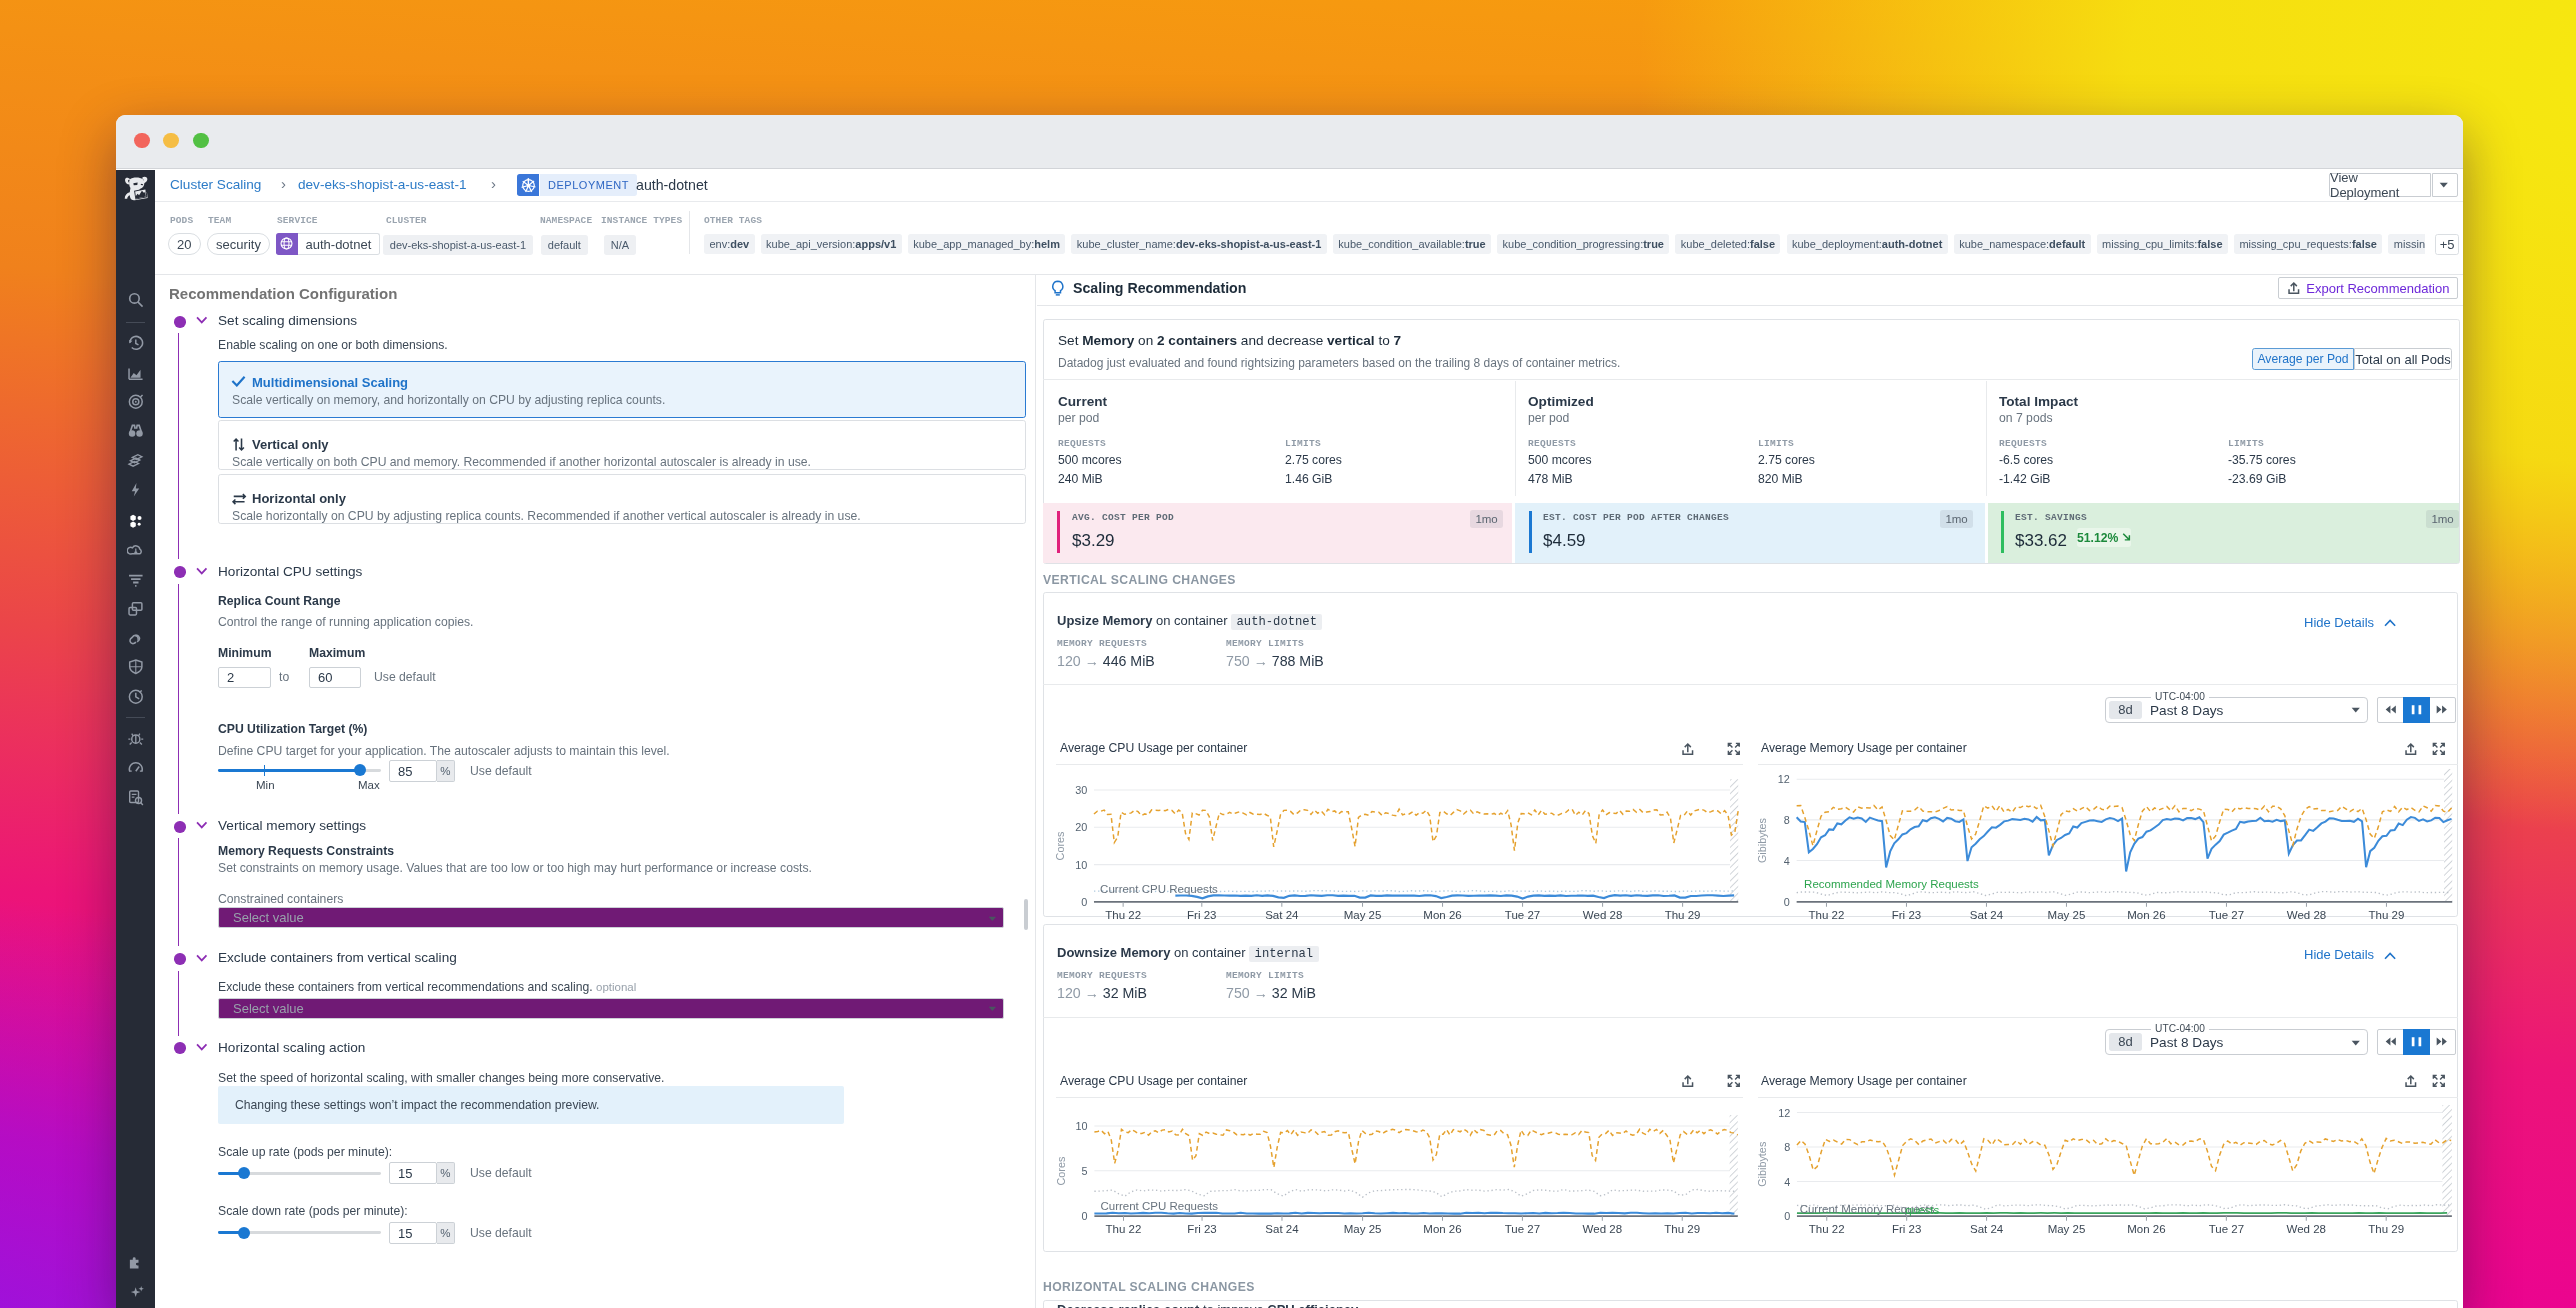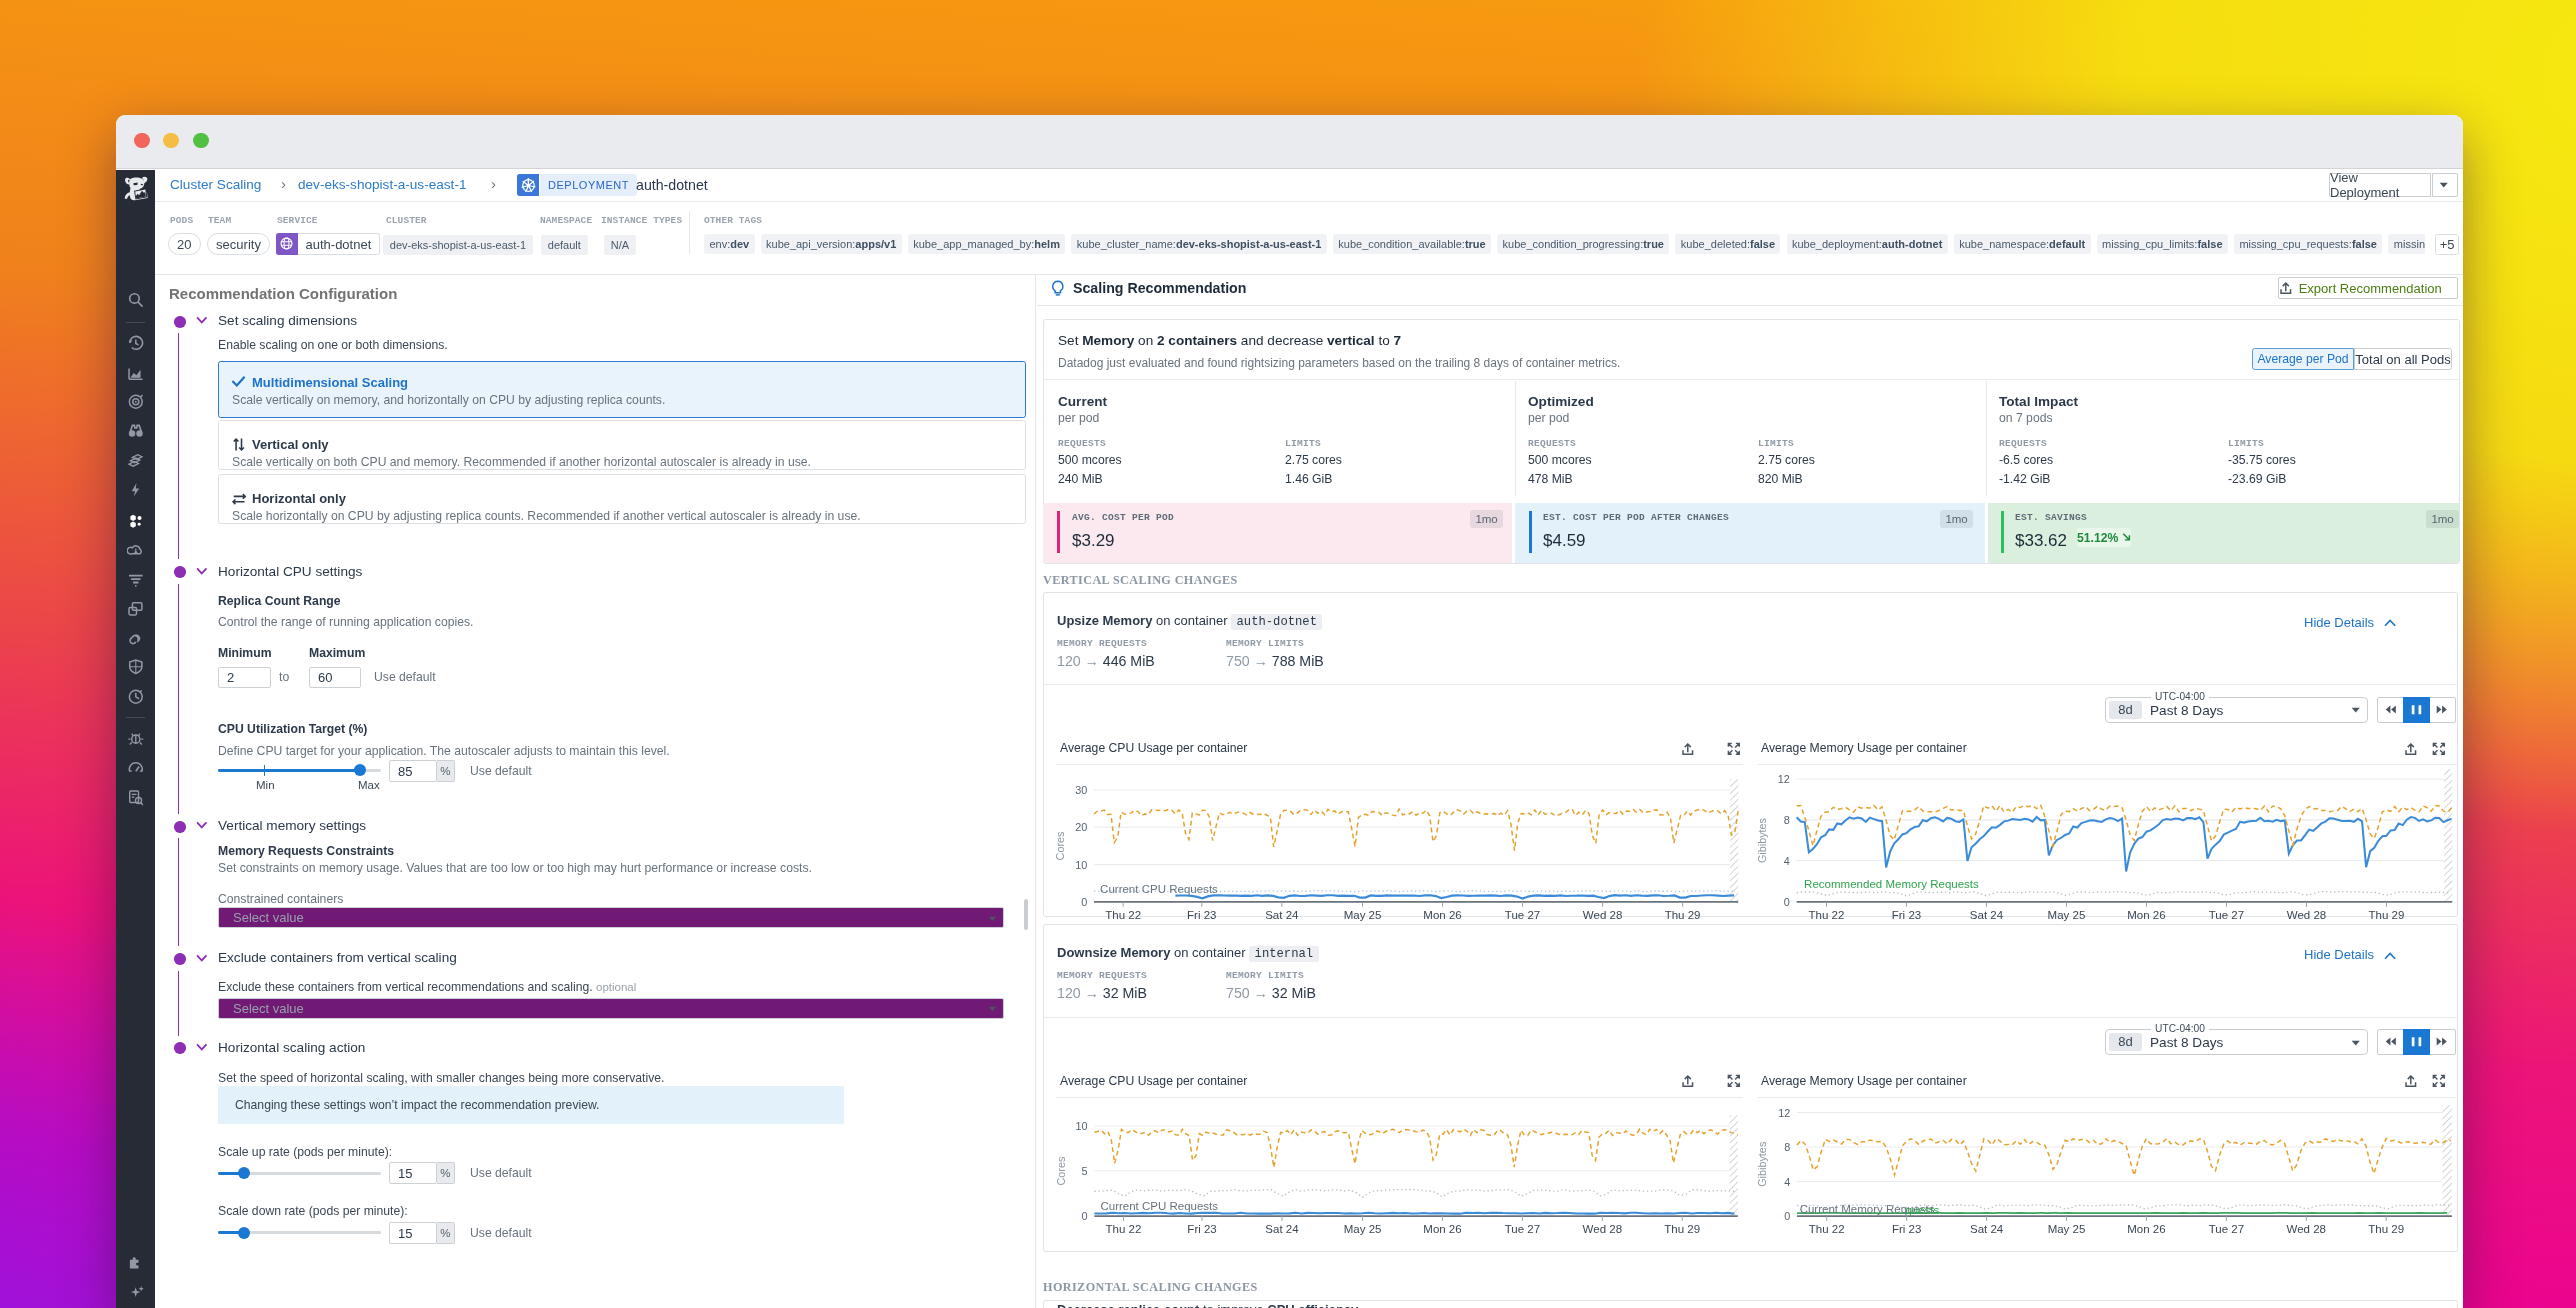--- a/index.html
+++ b/index.html
@@ -32,21 +32,21 @@
 .bull{position:absolute;width:11.5px;height:11.5px;border-radius:50%;background:#8d2eb4}
 .b19{font-size:12.2px;color:#3b4754}
 .g19{font-size:12.2px;color:#68737e}
 .bold19{font-size:12.2px;font-weight:700;color:#2b3949}
 .inp{position:absolute;border:0.7px solid #ccd1d6;border-radius:2px;background:#fff;font-size:13px;color:#2b3949;display:flex;align-items:center;padding-left:8.1px}
 .sel{position:absolute;border:0.7px solid #ccd1d6;border-radius:2px;background:#701a75;font-size:13px;color:#98a1ab;display:flex;align-items:center;padding-left:14px}
 .track{position:absolute;height:2.7px;border-radius:1.4px;background:#d7dadd}
 .tfill{position:absolute;height:2.7px;border-radius:1.4px;background:#1a78d2}
 .thumb{position:absolute;width:12.2px;height:12.2px;border-radius:50%;background:#1a78d2}
 .mlab2{font-family:"Liberation Mono",monospace;font-size:9.5px;font-weight:700;color:#8f9aa6;letter-spacing:0.3px;white-space:nowrap}
-.seclab{font-family:Liberation Serif, serif;font-size:12.2px;font-weight:700;color:#8b97a3;letter-spacing:0.4px}
+.seclab{font-family:Liberation Sans, sans-serif;font-size:12.2px;font-weight:700;color:#8b97a3;letter-spacing:0.4px}
 .blue{color:#1f73c9}
 .val20{font-size:12.2px;color:#2b3949}
 .chip{font-family:"Liberation Mono",monospace;font-size:12.2px;color:#2b3949;background:#eceef1;border-radius:2px;padding:1.4px 5.4px}
 .money{font-size:17px;color:#1d2b39}
 .onemo{position:absolute;height:17.6px;padding:0 5.4px;border-radius:2.7px;background:rgba(90,101,112,.12);color:#5a6570;font-size:11.5px;display:flex;align-items:center}
 .ctl{position:absolute;border:0.7px solid #c9cdd2;border-radius:4.1px;background:#fff}
 .btn{position:absolute;border:0.7px solid #c9cdd2;border-radius:2px;background:#fff;display:flex;align-items:center;justify-content:center}
 </style></head>
 <body>
 <div id="win">
@@ -361,21 +361,21 @@
     <div class="abs thumb" style="left:122px;top:1112px"></div>
     <div class="inp" style="left:273px;top:1107px;width:48px;height:22px">15</div>
     <div class="abs" style="left:321px;top:1107px;width:17.6px;height:22px;background:#e8eaed;border:0.7px solid #ccd1d6;border-left:none;border-radius:0 2px 2px 0;display:flex;align-items:center;justify-content:center;font-size:11.5px;color:#556270">%</div>
     <div class="abs g19" style="left:354px;top:1111px;white-space:nowrap;">Use default</div>
     <div class="abs" style="left:908px;top:784px;width:4.1px;height:30.5px;background:#c9cdd2;border-radius:2px"></div>
     <svg class="abs " style="left:933px;top:165px" width="17.6" height="17.6" viewBox="0 0 26 26">
       <path d="M13 2 a7.5 7.5 0 0 1 4 13.8 V19 h-8 v-3.2 A7.5 7.5 0 0 1 13 2z" fill="none" stroke="#1f73c9" stroke-width="2.2"></path>
       <path d="M10 22 h6" stroke="#1f73c9" stroke-width="2.2"></path>
     </svg>
     <div class="abs " style="left:957px;top:165px;white-space:nowrap;font-size:14.2px;font-weight:700;color:#1d2b39">Scaling Recommendation</div>
-    <div class="abs" style="left:2162px;top:162px;width:180px;height:22.4px;border:0.7px solid #c9cdd2;border-radius:2px;display:flex;align-items:center;gap:6.1px;font-size:13px;color:#4d7c0f;background:#fff"><svg width="13.6" height="13.6" viewBox="0 0 20 20">
+    <div class="abs" style="left:2162px;top:162px;width:180px;height:22.4px;border:0.7px solid #c9cdd2;border-radius:2px;display:flex;align-items:center;justify-content:center;gap:6.1px;font-size:13px;color:#6d28d9;background:#fff"><svg width="13.6" height="13.6" viewBox="0 0 20 20">
         <path d="M10 3 v12 M5.5 7.5 L10 3 l4.5 4.5" fill="none" stroke="#4a5560" stroke-width="2.2"></path>
         <path d="M3 12 v6 h14 v-6" fill="none" stroke="#4a5560" stroke-width="2.2"></path>
       </svg>Export Recommendation</div>
     <div class="abs" style="left:921px;top:190px;width:1426px;height:0.7px;background:#e4e6e9"></div>
     <div class="abs" style="left:927px;top:204px;width:1417px;height:245px;border:0.7px solid #dfe2e6;border-radius:2.7px;background:#fff"></div>
     <div class="abs " style="left:942px;top:218px;white-space:nowrap;font-size:13.6px;color:#1d2b39">Set <b>Memory</b> on <b>2 containers</b> and decrease <b>vertical</b> to <b>7</b></div>
     <div class="abs g19" style="left:942px;top:241px;white-space:nowrap;font-size:12px">Datadog just evaluated and found rightsizing parameters based on the trailing 8 days of container metrics.</div>
     <div class="abs" style="left:2136px;top:233px;width:102px;height:22.4px;background:#eaf3fb;border:0.7px solid #5b9bd5;border-radius:2.7px 0 0 2.7px;display:flex;align-items:center;justify-content:center;font-size:12.2px;color:#1f73c9;z-index:2">Average per Pod</div>
     <div class="abs" style="left:2238px;top:233px;width:98px;height:22.4px;font-size:12.2px;background:#fff;border:0.7px solid #c9cdd2;border-radius:0 2.7px 2.7px 0;display:flex;align-items:center;justify-content:center;font-size:13px;color:#2b3949">Total on all Pods</div>
     <div class="abs" style="left:927px;top:264px;width:1415px;height:0.7px;background:#e8eaec"></div>

